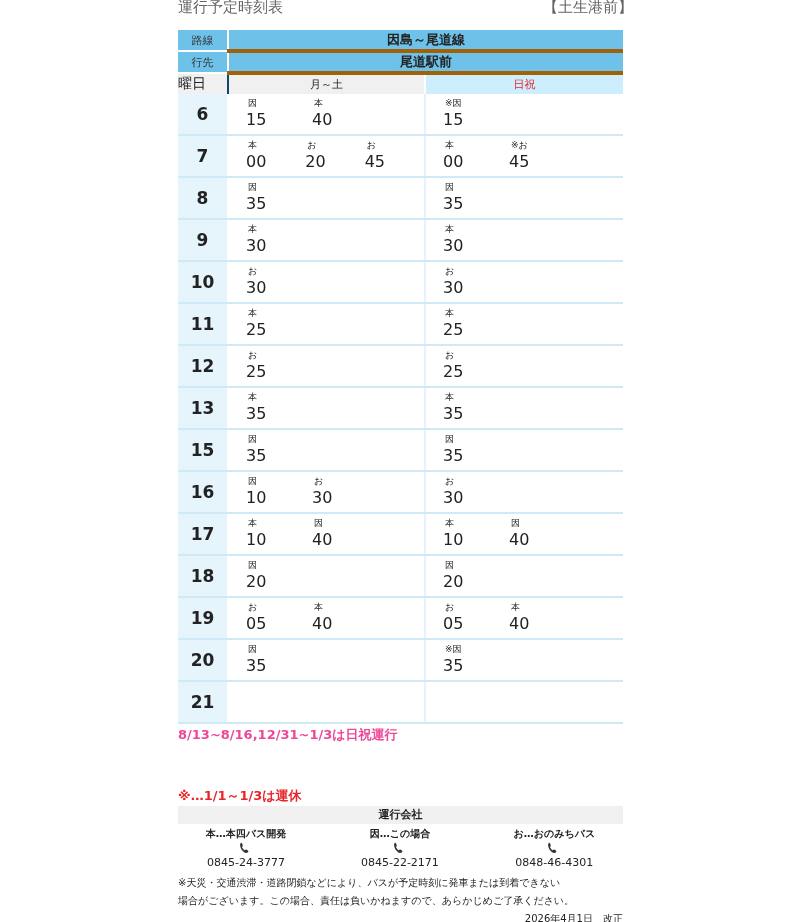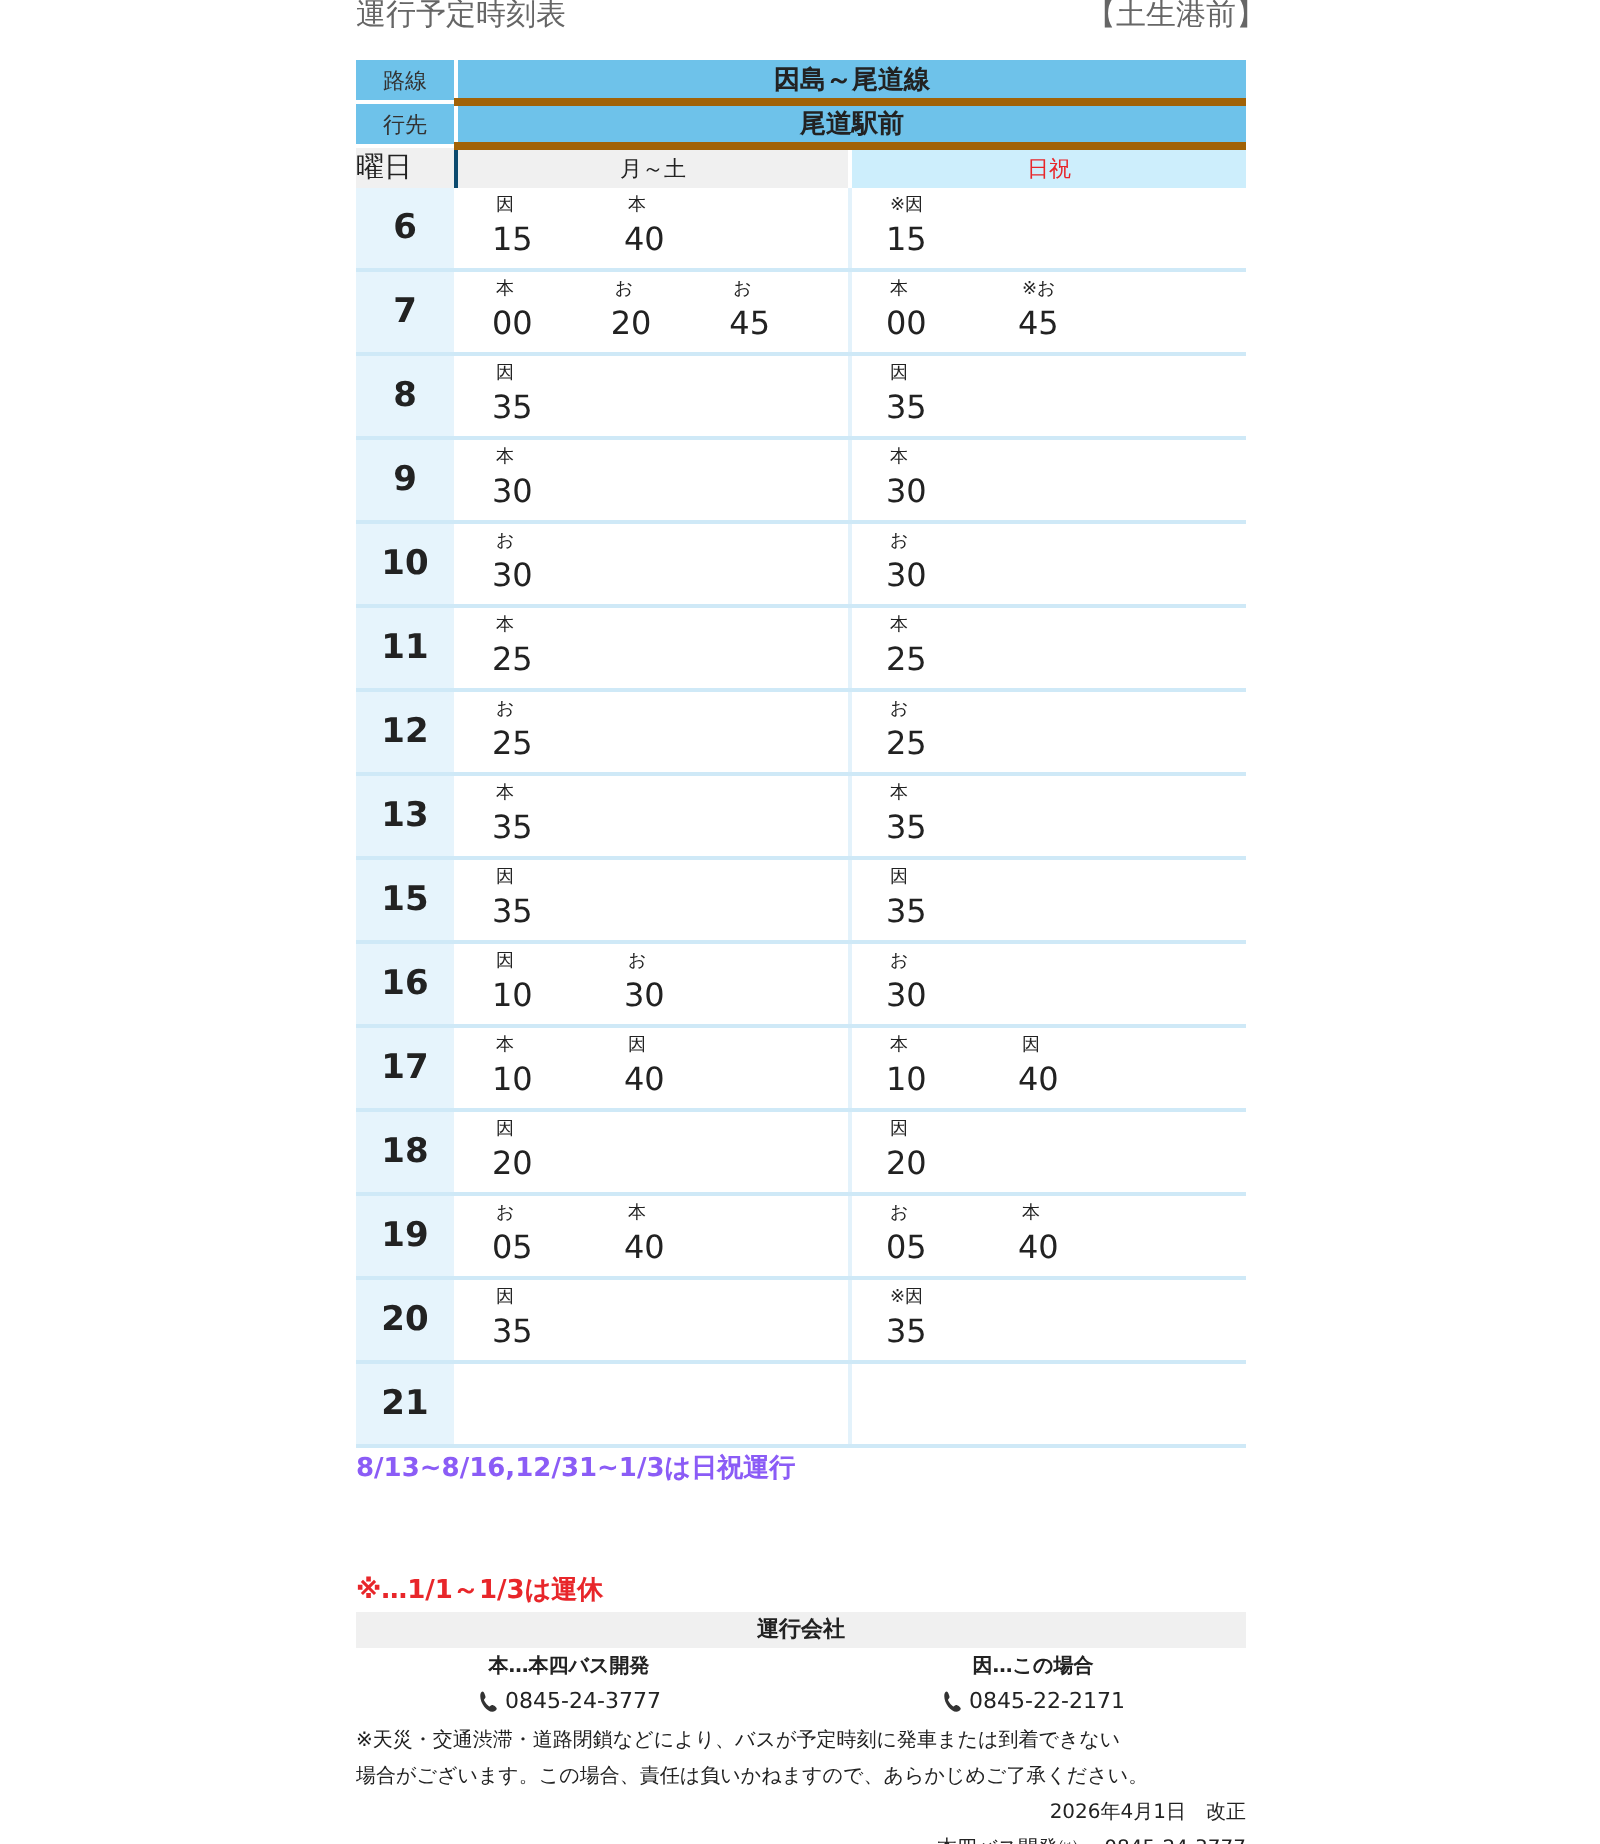--- a/index.html
+++ b/index.html
@@ -15,27 +15,27 @@
   .day-label { background:#f0f0f0; font-size:14px; height:20px; border-right:2px solid #0c4a6e; }
   .day-wk { background:#f0f0f0; text-align:center; font-size:11px; border-right:2px solid #fff; }
   .day-hol { background:#cdeefc; text-align:center; font-size:11px; color:#e8262a; }
   .hour { background:#e6f4fc; text-align:center; font-size:17px; font-weight:bold; height:40px; border-bottom:2px solid #cfe9f7; border-right:2px solid #fff; }
   .cell { border-bottom:2px solid #cfe9f7; vertical-align:top; position:relative; height:40px; }
   .cell.wk { border-right:2px solid #e3f2fb; }
   .deps { display:flex; padding-left:17px; }
   .dep { width:66px; display:flex; flex-direction:column; align-items:flex-start; }
   .dep .co { font-size:9px; height:14px; line-height:14px; margin-top:2px; padding-left:2px; color:#222; }
   .dep .mn { font-size:16px; line-height:20px; color:#222; }
-  .note1 { color:#8b5cf6; font-weight:bold; font-size:13px; margin-top:2px; line-height:17px; }
+  .note1 { color:#ec4899; font-weight:bold; font-size:13px; margin-top:2px; line-height:17px; }
   .note2 { color:#e8262a; font-weight:bold; font-size:13px; line-height:17px;margin-top:44px; }
   .op-title { background:#f0f0f0; text-align:center; font-size:11px; font-weight:bold; height:18px; line-height:18px; margin-top:2px; }
   .ops { display:flex; justify-content:space-around; padding:2px 12px 0 12px;gap:43px; }
   .op { display:flex; flex-direction:column; align-items:center; }
   .op-name { font-size:10px; font-weight:bold; line-height:16px; }
-  .op-tel { font-size:11px; line-height:18px; display:flex; align-items:center; }
+  .op-tel { font-size:11px; line-height:18px; display:flex; align-items:center;flex-direction:column; }
   .phone { width:12px; height:12px; margin-right:2px; }
   .disc { font-size:10px; line-height:18px; margin-top:2px; }
   .rev { font-size:10px; text-align:right; line-height:18px; }
   .footer { font-size:10px; text-align:right; line-height:18px; }
 </style>
 </head>
 <body>
 
 <div class="wrap">
   <div class="title-row">
@@ -395,20 +395,29 @@
     </div>
     <div class="op">
       <span class="op-name">因…この場合</span>
       <span class="op-tel">
         <svg class="phone" viewBox="0 0 16 16">
             <path d="M3 1c1 0 1.8 2.5 2 3.5.2 1-1 1.5-1 2 0 1 2.5 4 3.5 4.5.5.2 1-1 2-1 1 0 3 1.5 3 2.5 0 1-1.5 2-3 2C6 14.5 1.5 9 1.5 4 1.5 2.5 2 1 3 1z" fill="#333"></path>
           </svg>
         <span>0845-22-2171</span>
       </span>
     </div>
+    <div class="op">
+      <span class="op-name">お…おのみちバス</span>
+      <span class="op-tel">
+        <svg class="phone" viewBox="0 0 16 16">
+            <path d="M3 1c1 0 1.8 2.5 2 3.5.2 1-1 1.5-1 2 0 1 2.5 4 3.5 4.5.5.2 1-1 2-1 1 0 3 1.5 3 2.5 0 1-1.5 2-3 2C6 14.5 1.5 9 1.5 4 1.5 2.5 2 1 3 1z" fill="#333"></path>
+          </svg>
+        <span>0848-46-4301</span>
+      </span>
+    </div>
   </div>
 
   <div class="disc">
     <div>※天災・交通渋滞・道路閉鎖などにより、バスが予定時刻に発車または到着できない</div>
     <div>場合がございます。この場合、責任は負いかねますので、あらかじめご了承ください。</div>
   </div>
   <div class="rev">2026年4月1日　改正</div>
   <div class="footer">本四バス開発㈱　 0845-24-3777</div>
 </div>
 

